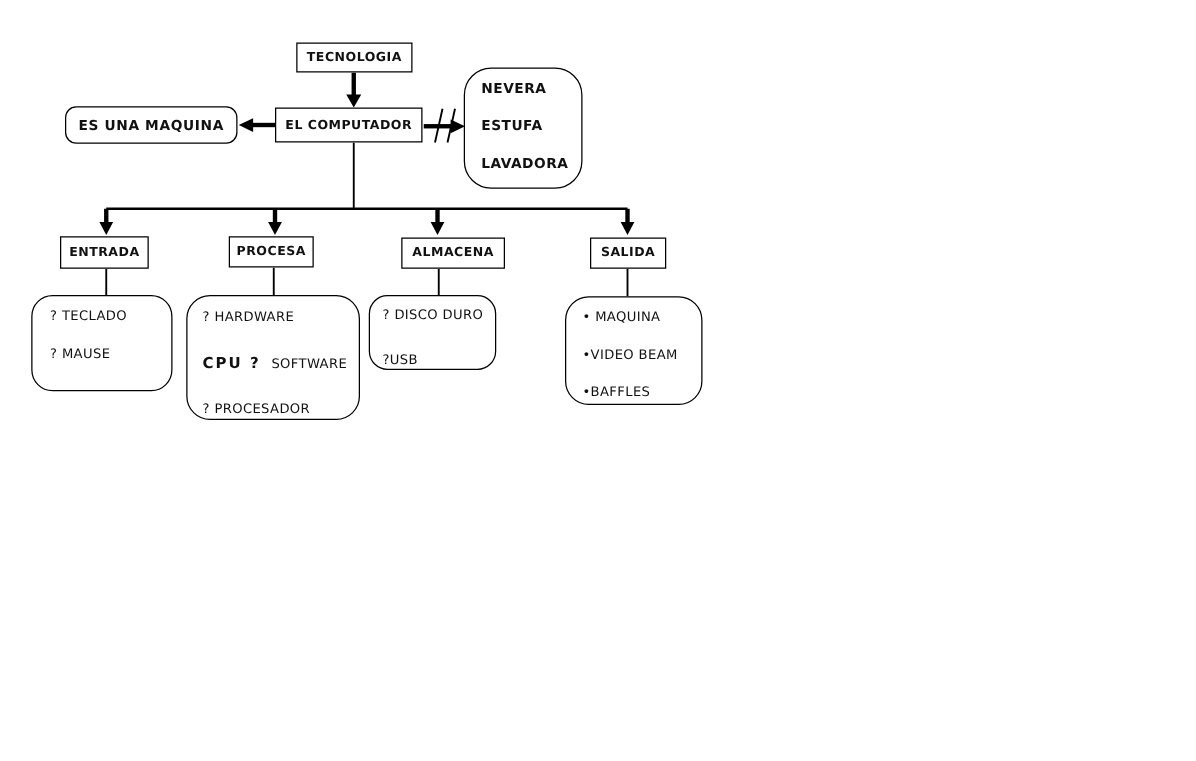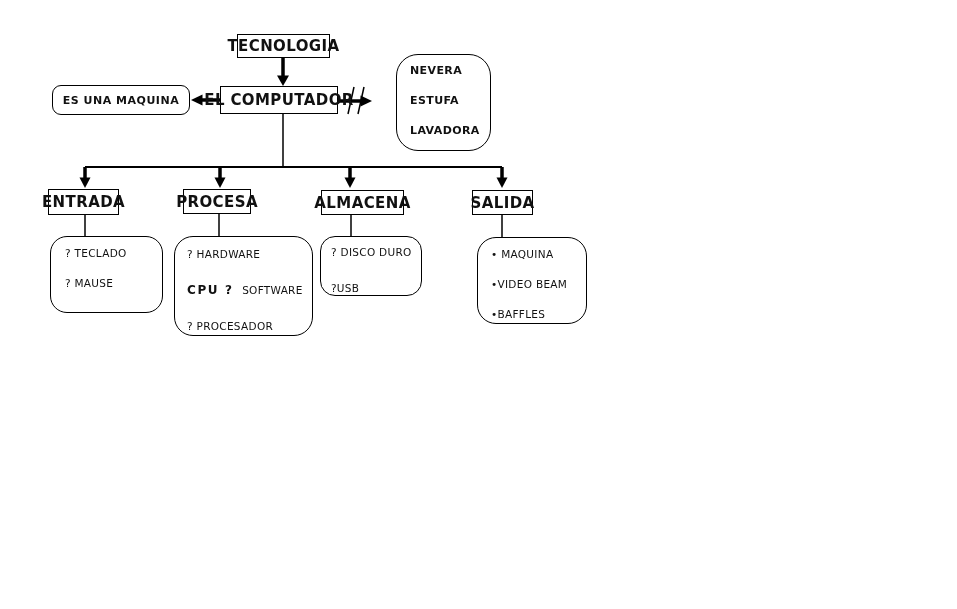--- a/index.html
+++ b/index.html
@@ -26,34 +26,33 @@
   .node {
     position: absolute;
     box-sizing: border-box;
     background: #ffffff;
   }
   .rect-node {
     border: 1.5px solid #000000;
     display: flex;
     align-items: center;
     justify-content: center;
-    font-size: 15px;
+    font-size: 10px;
     font-weight: 600;
     letter-spacing: 0.4px;
     white-space: nowrap;
   }
   .rounded-node {
     border: 1.4px solid #000000;
     display: flex;
     flex-direction: column;
     font-size: 10.5px;
     font-weight: 500;
     letter-spacing: 0.3px;
     white-space: nowrap;
-    margin-left: 25px;
   }
   .def-node {
     border: 1.4px solid #000000;
     border-radius: 9px;
     display: flex;
     align-items: center;
     justify-content: center;
     font-size: 11px;
     font-weight: 600;
     letter-spacing: 0.5px;

